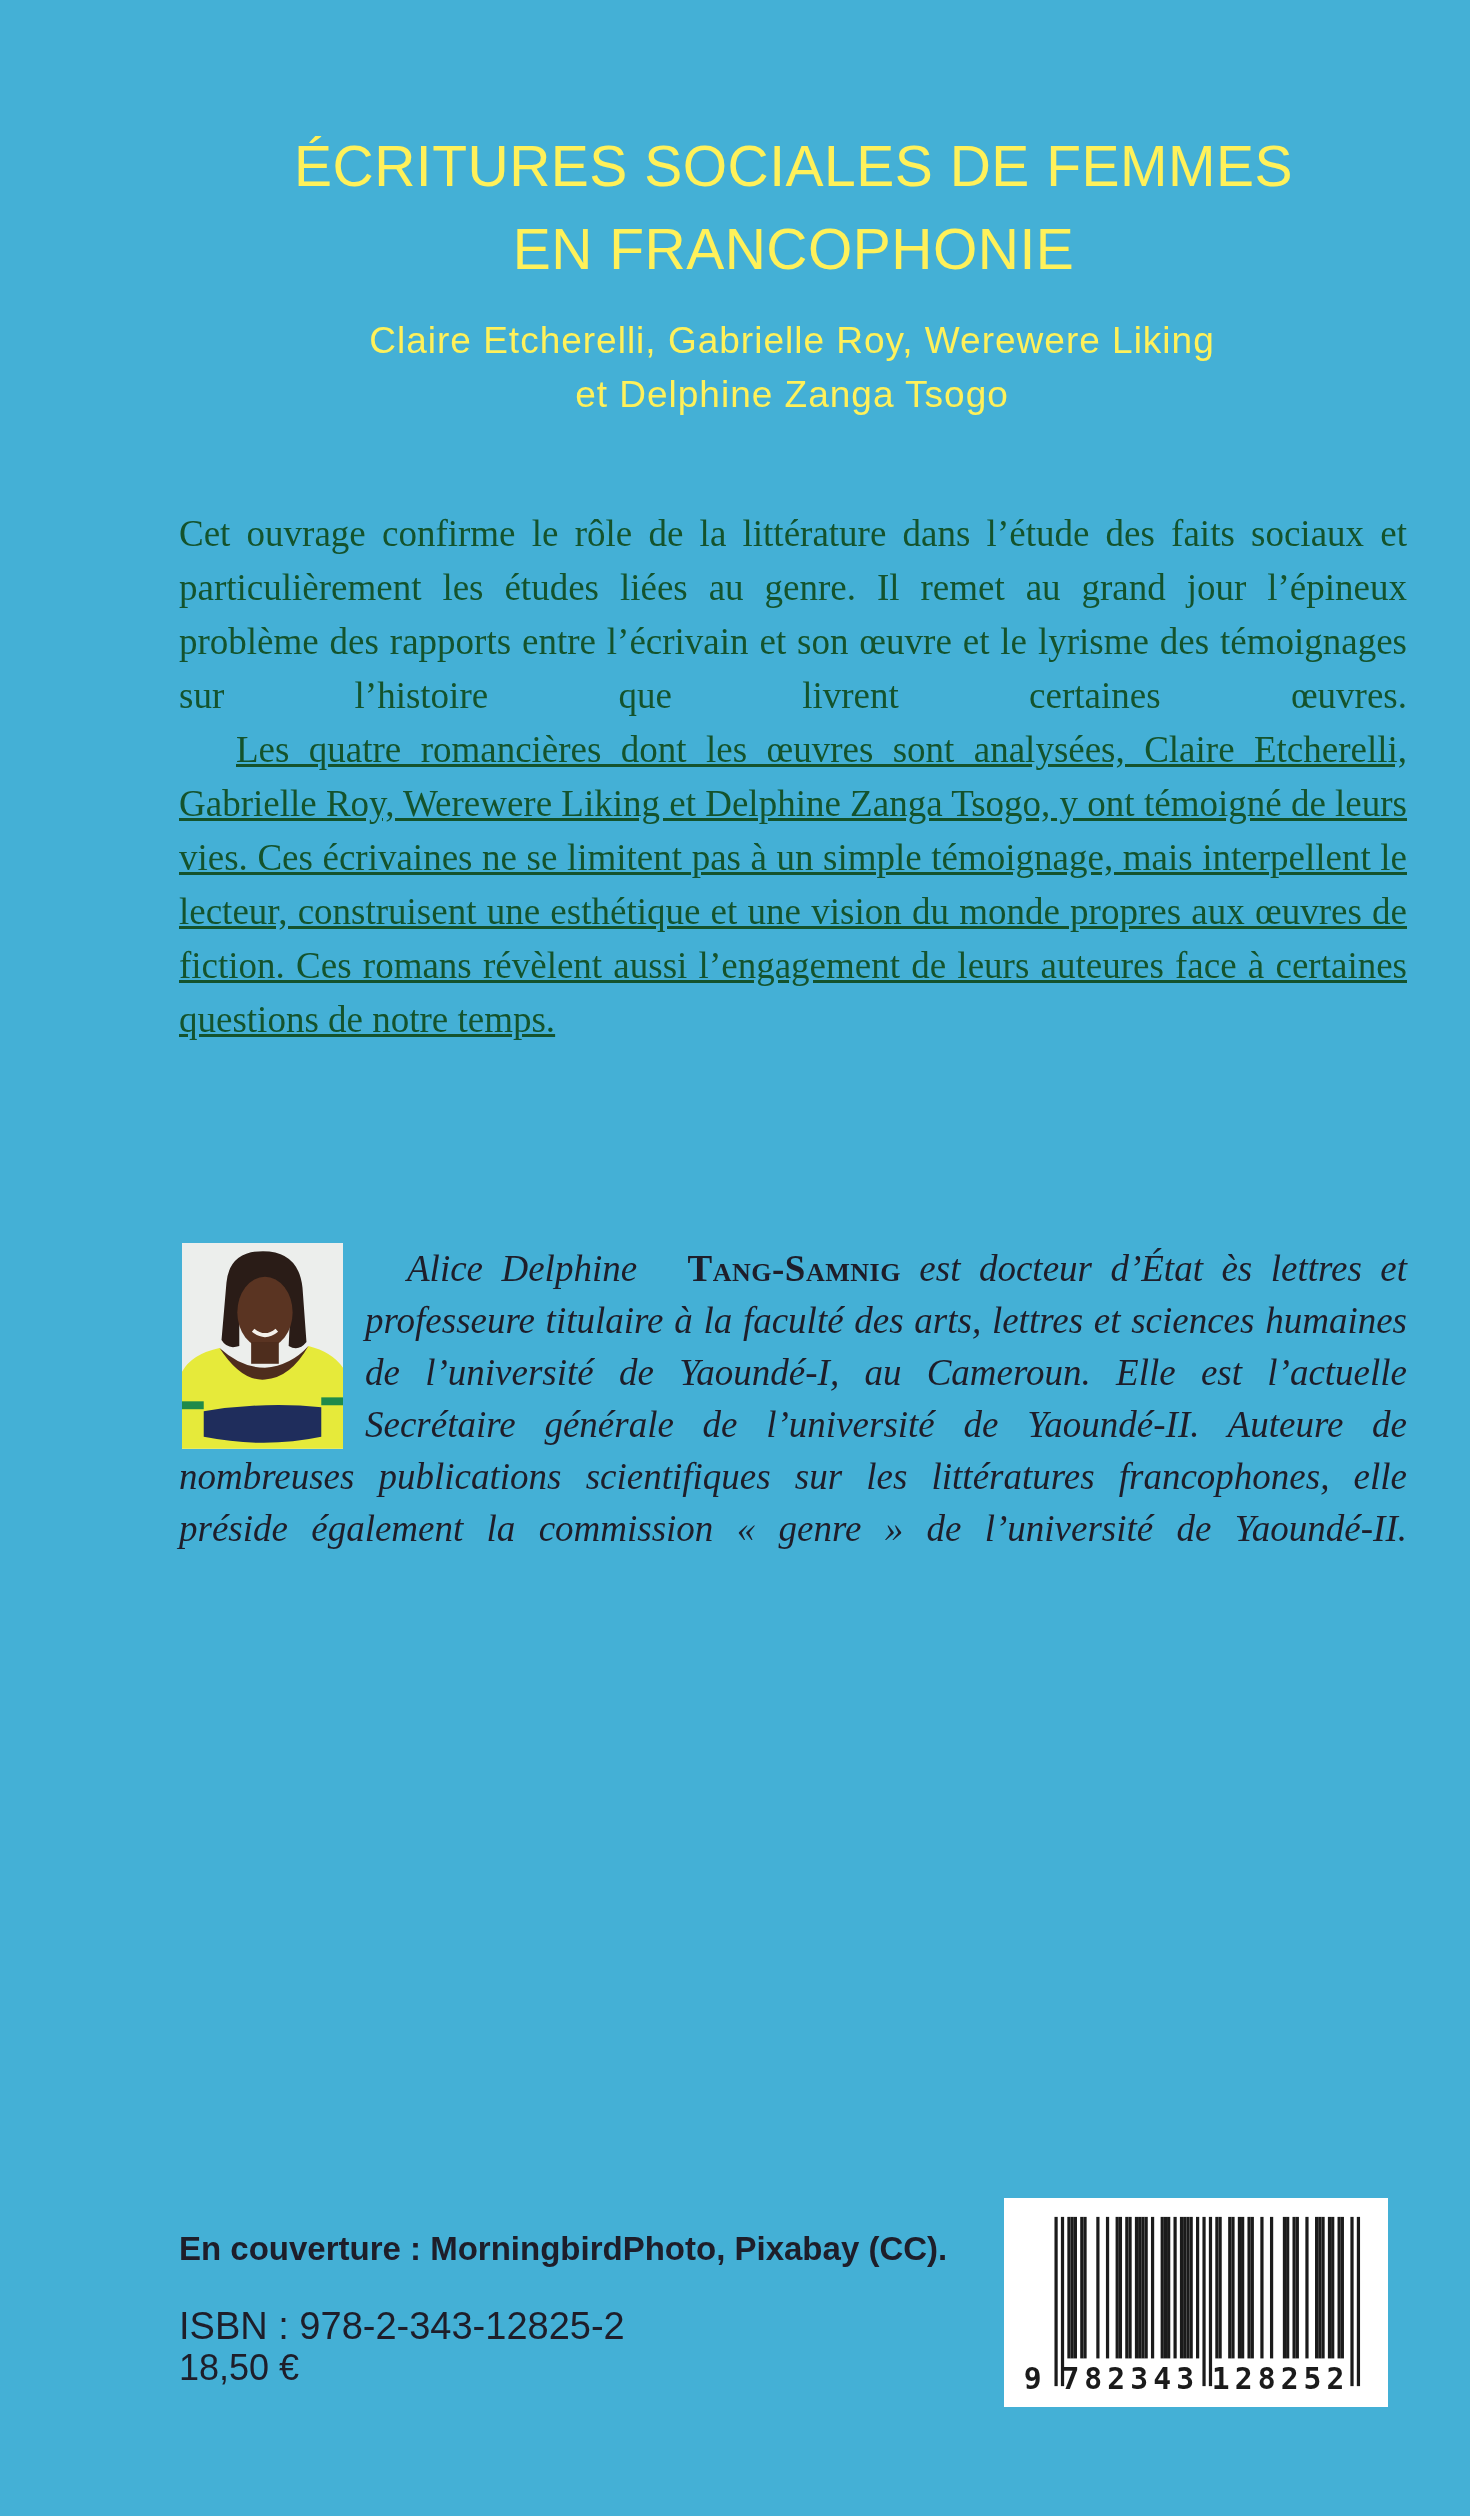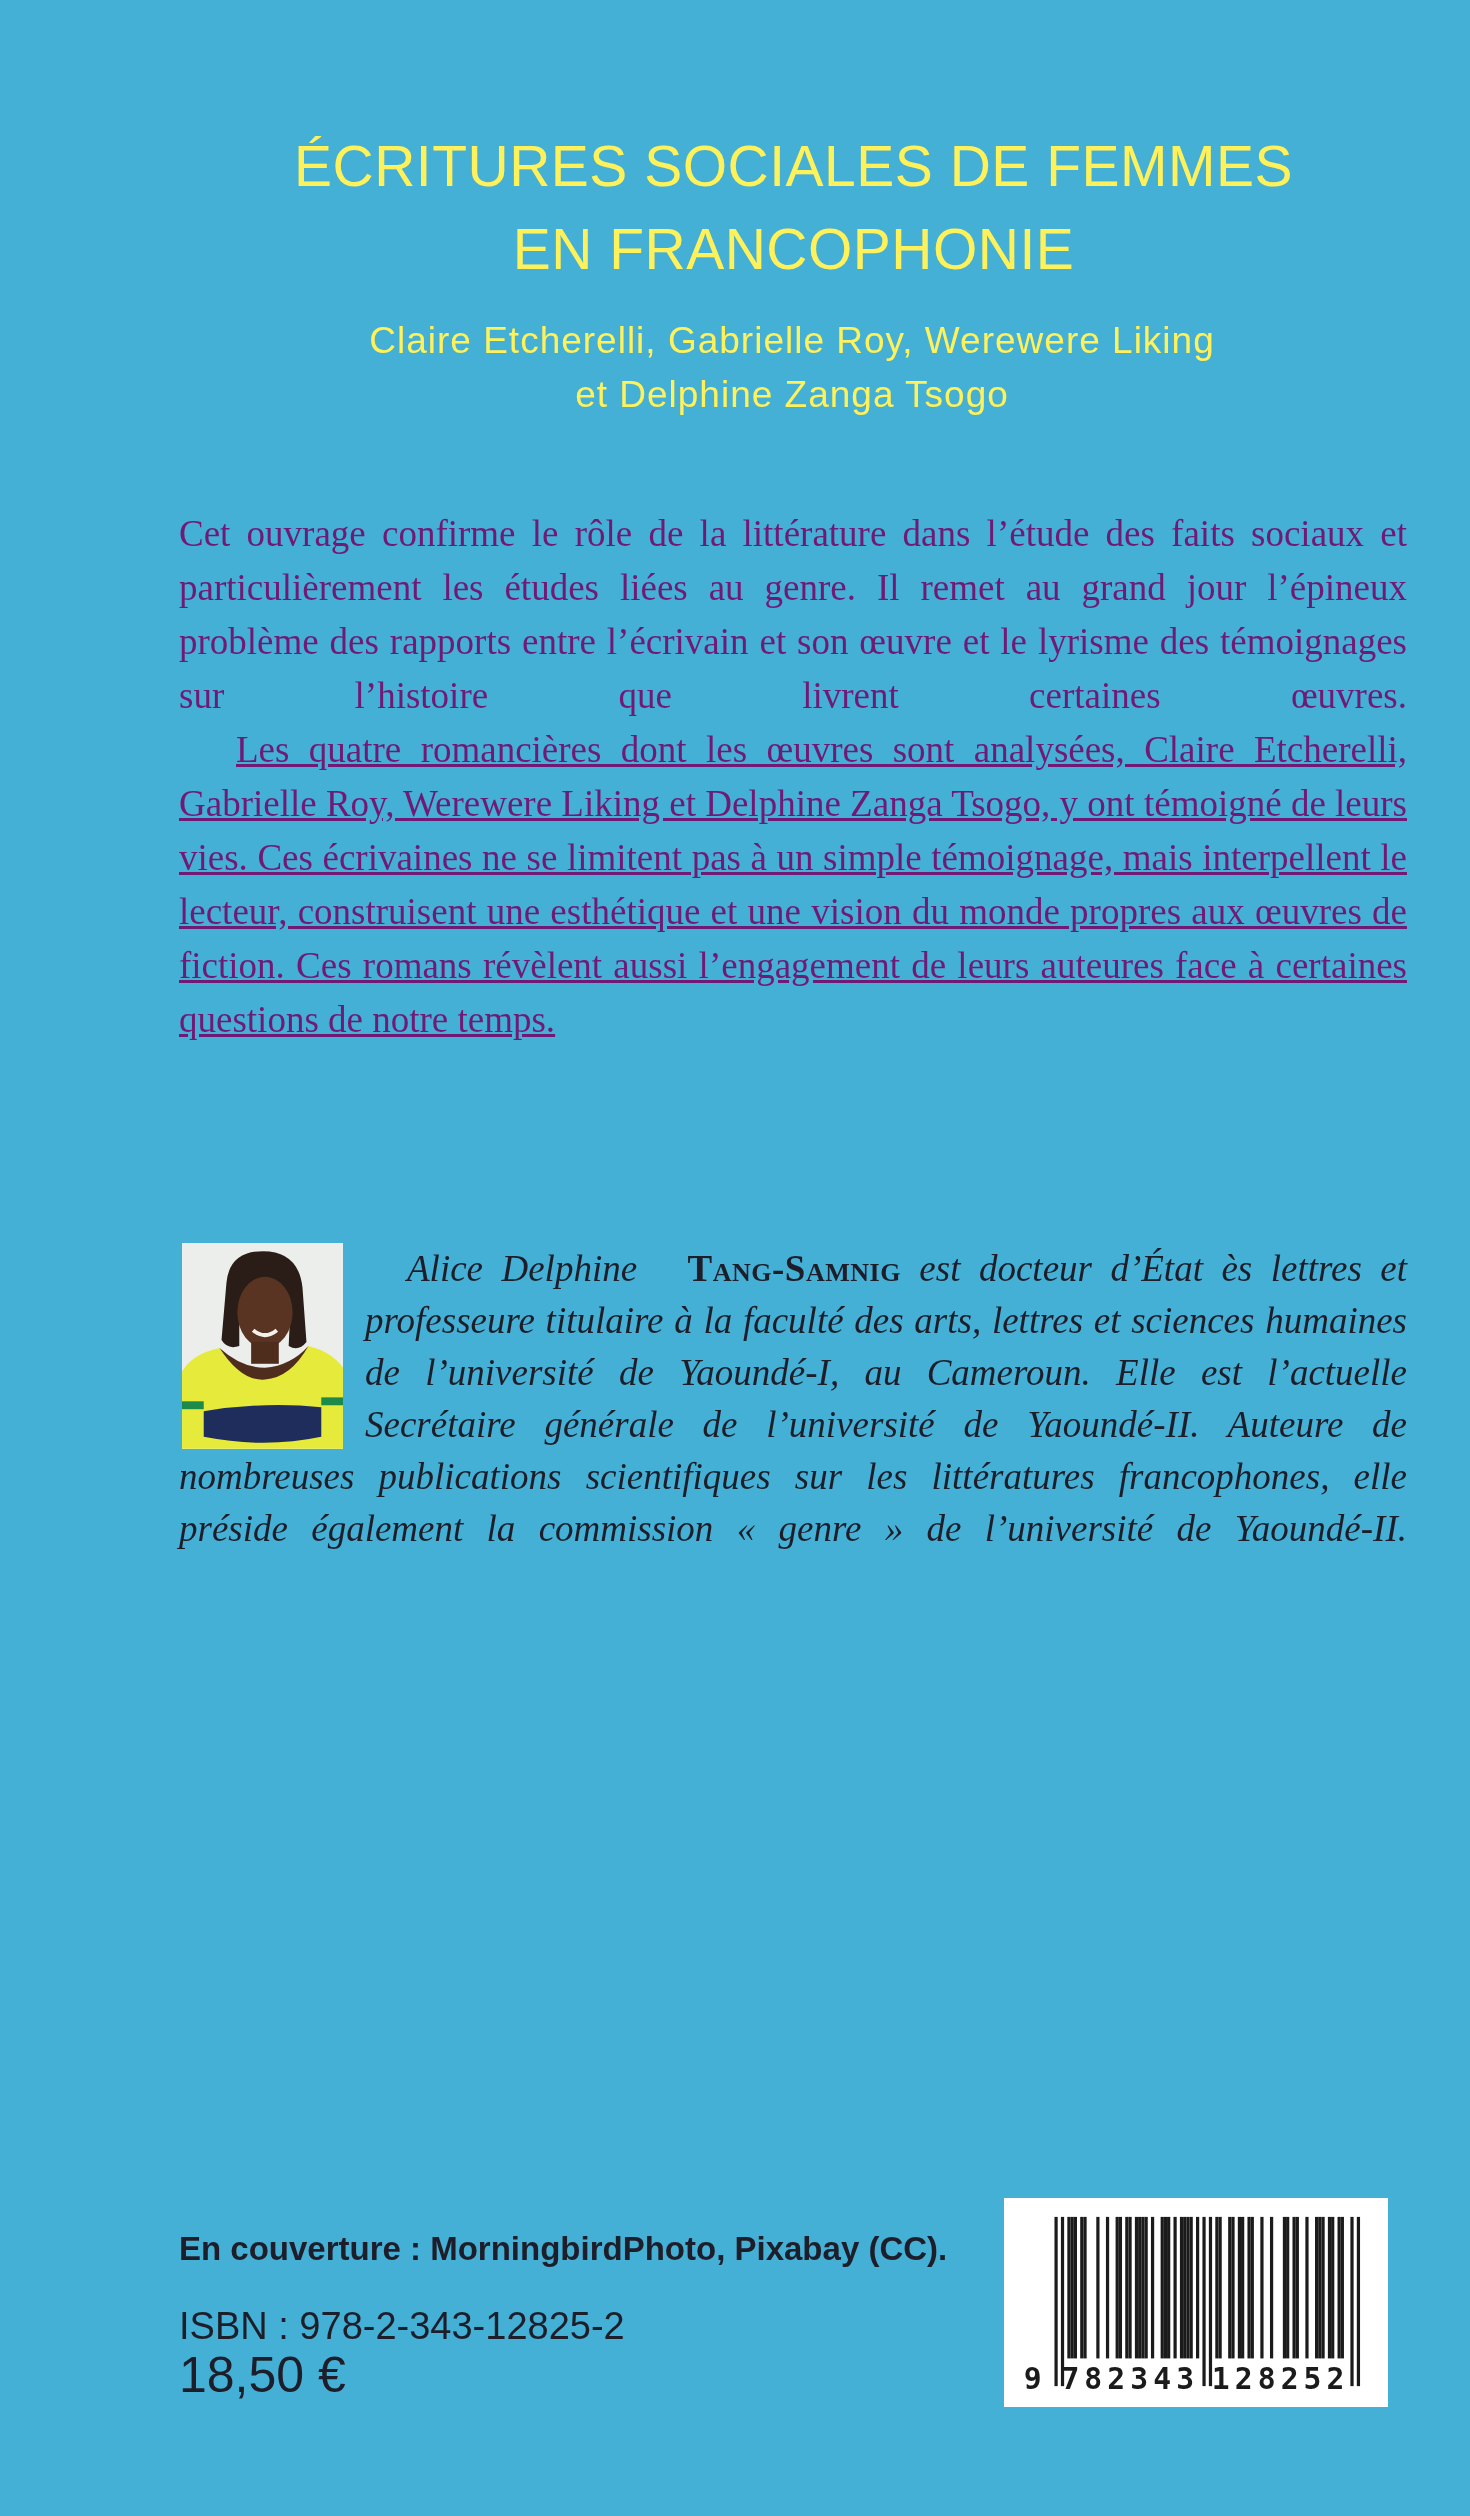--- a/index.html
+++ b/index.html
@@ -18,21 +18,21 @@
   .title-line {
     position: absolute; left: 0; width: 1587px; text-align: center;
     font-size: 57px; line-height: 1; letter-spacing: 0.5px; white-space: nowrap;
   }
   .subtitle-line {
     position: absolute; left: 0; width: 1584px; text-align: center;
     font-size: 37px; line-height: 1; letter-spacing: 1px; white-space: nowrap;
   }
   .body-text {
     position: absolute; left: 179px; width: 1228px; top: 507px;
-    color: #701a75;
+    color: #14532d;
     font-size: 37px; line-height: 54px;
     text-align: justify;
     text-align-last: justify;
   }
   .body-text p { margin: 0; }
   .body-text p.last { text-align-last: left; text-decoration: underline; }
   .body-text .indent { text-indent: 57px; }
   .body-text .para1-last { text-align-last: justify; }
   .author {
     position: absolute; left: 179px; width: 1228px; top: 1243px;
@@ -50,21 +50,21 @@
   }
   .author-name { font-weight: normal; margin-left: 42px; }
   .smallcaps { font-variant: small-caps; font-weight: bold; font-style: normal; letter-spacing: 0.5px; margin-left: 32px;}
   .footer-credit, .footer-isbn, .footer-price {
     position: absolute; left: 179px;
     font-family: "Liberation Sans", sans-serif;
     color: #1E1E2A; white-space: nowrap; line-height: 1;
   }
   .footer-credit { top: 2232px; font-size: 33px; font-weight: bold; }
   .footer-isbn { top: 2307px; font-size: 38px; }
-  .footer-price { top: 2350px; font-size: 50px; }
+  .footer-price { top: 2350px; font-size: 36px; }
   .barcode-box {
     position: absolute; left: 1004px; top: 2198px;
     width: 384px; height: 209px; background: #ffffff;
   }
   .barcode-box svg { position: absolute; left: 0; top: 0; }
 </style>
 </head>
 <body>
 
 <div class="title">

